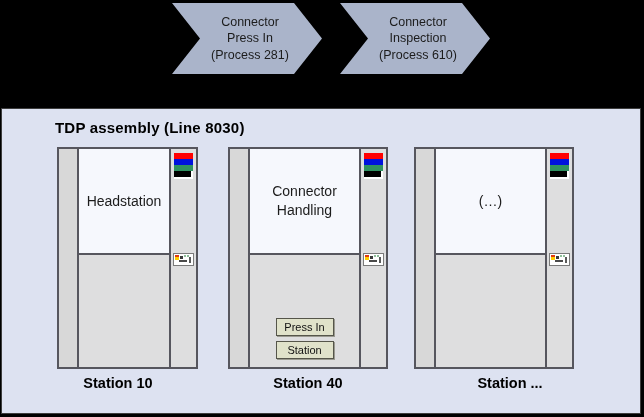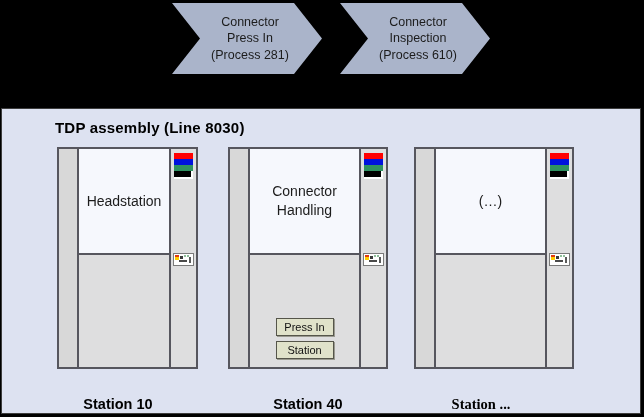--- a/index.html
+++ b/index.html
@@ -148,21 +148,20 @@
   }
 
   
   .station-caption{
     position:absolute;
     top:266px;
     font-size:14.5px;
     font-weight:bold;
     color:#000;
     text-align:center;
-    margin-top:21px;
   }
 </style>
 </head>
 <body>
 
 <div id="process-flow">
 
   <div class="chevron" style="left:172px;width:150px;">
     <span class="chevron-text">Connector
 Press In
@@ -251,15 +250,15 @@
       <div class="hmi-icon">
         <span class="sq"></span>
           <span class="d1"></span>
           <span class="d2"></span>
         <span class="d3"></span>
           <span class="d4"></span>
           <span class="d5"></span>
       </div>
     </div>
   </div>
-  <div class="station-caption" style="left:399px;width:160px;font-family:Liberation Serif, serif;">Station ...</div>
+  <div class="station-caption" style="left:428px;width:160px;">Station ...</div>
 
 </div>
 
 </body></html>

